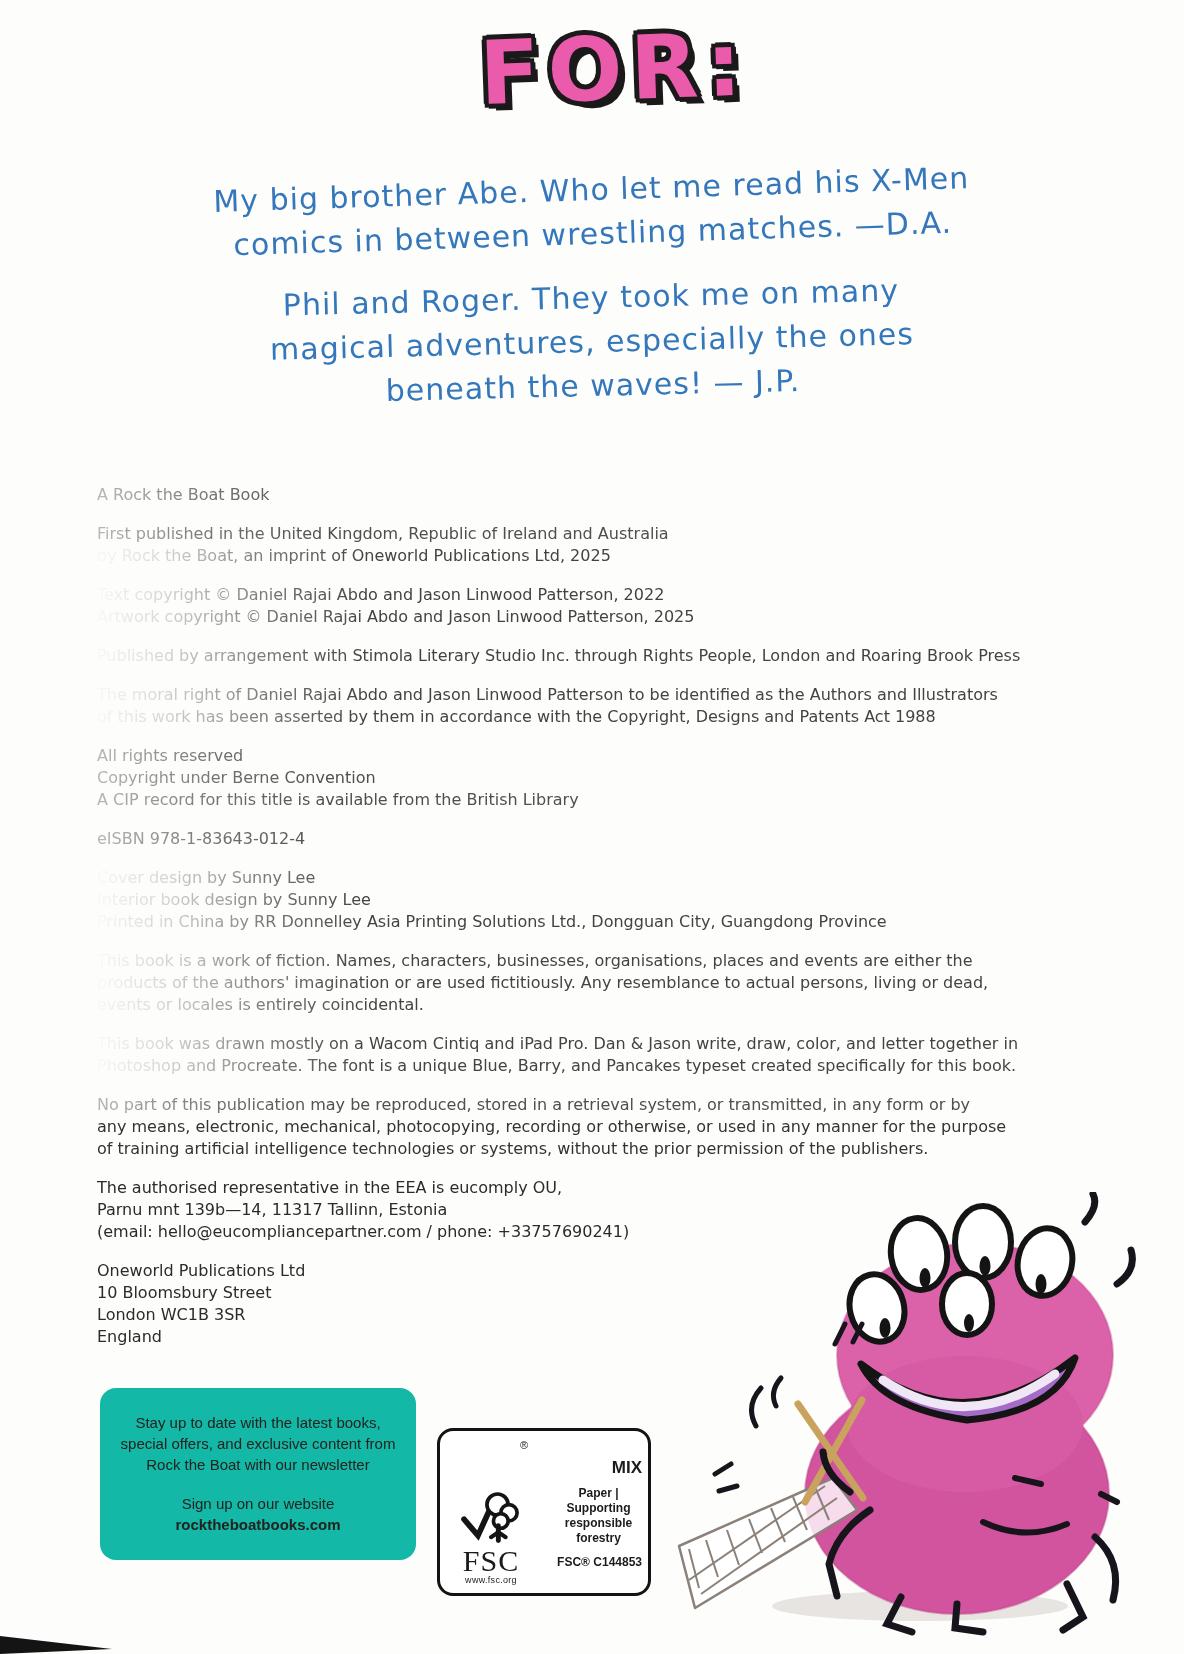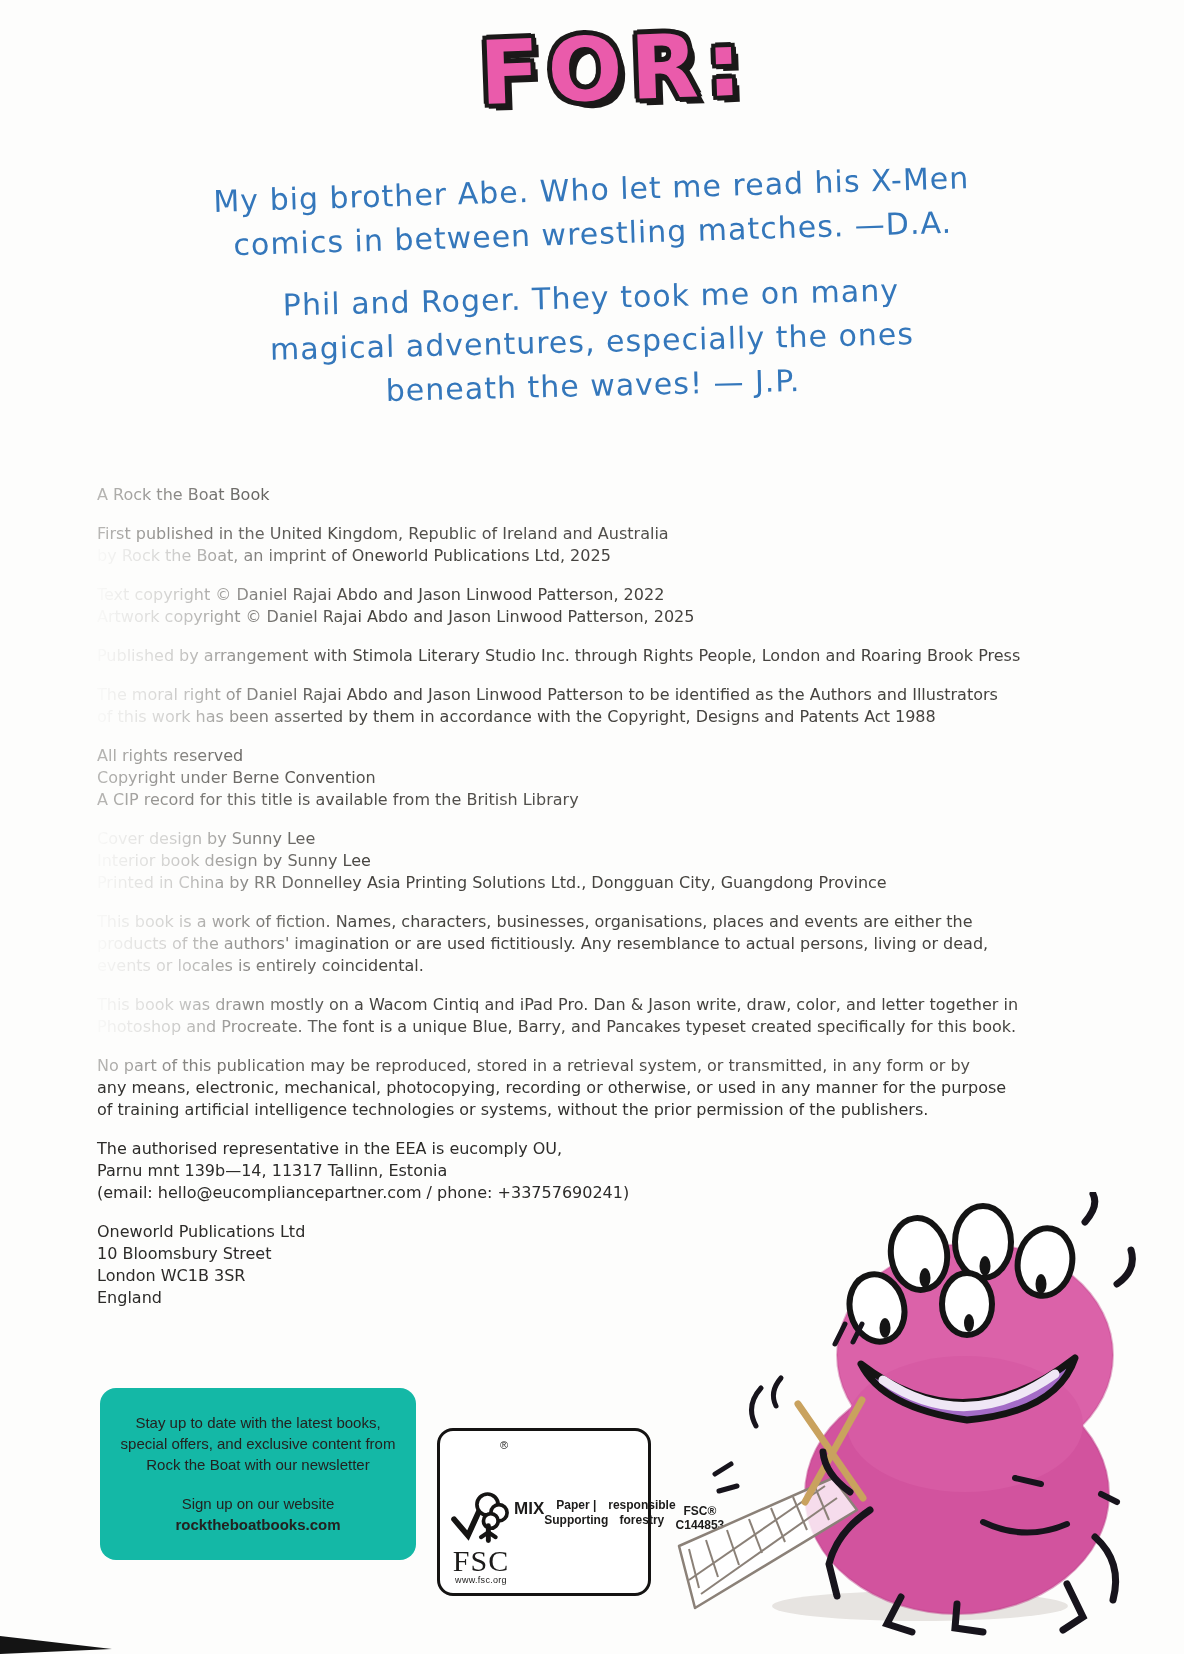--- a/index.html
+++ b/index.html
@@ -57,21 +57,21 @@
   .fsc{
     position:absolute; left:437px; top:1428px; width:214px; height:168px;
     background:#fff; border:3px solid #141312; border-radius:16px; box-sizing:border-box;
     display:flex; align-items:stretch; padding:10px 6px 8px 8px;
     font-family:"Liberation Sans", sans-serif; color:#1c1b1a;
   }
   .fsc-left{ width:86px; position:relative; display:flex; flex-direction:column; align-items:center; justify-content:flex-end; }
   .fsc-reg{ position:absolute; top:-2px; right:6px; font-size:11px; }
   .fsc-acronym{ font-family:"Liberation Serif", serif; font-size:30px; letter-spacing:1px; line-height:28px; }
   .fsc-url{ font-size:9px; letter-spacing:0.3px; }
-  .fsc-right{ flex:1; display:flex; flex-direction:row; align-items:center; justify-content:center; text-align:center; }
+  .fsc-right{ flex:1; display:flex; flex-direction:column; align-items:flex-end; justify-content:center; text-align:center;margin-left:21px; }
   .fsc-mix{ font-weight:bold; font-size:17px; margin-bottom:8px; }
   .fsc-line{ font-weight:bold; font-size:12px; line-height:15px; }
   .fsc-cert{ font-weight:bold; font-size:12px; margin-top:9px; }
   
   .spider{ position:absolute; left:665px; top:1192px; width:475px; height:445px; }
   .wedge{ position:absolute; left:0; top:1632px; width:112px; height:22px; }
 </style>
 </head>
 <body>
 
@@ -108,20 +108,21 @@
     <p>
       <span class="iline hard">The moral right of Daniel Rajai Abdo and Jason Linwood Patterson to be identified as the Authors and Illustrators</span>
       <span class="iline hard">of this work has been asserted by them in accordance with the Copyright, Designs and Patents Act 1988</span>
     </p>
     <p>
       <span class="iline soft">All rights reserved</span>
       <span class="iline soft">Copyright under Berne Convention</span>
       <span class="iline soft">A CIP record for this title is available from the British Library</span>
     </p>
     <p>
+      <span class="iline soft">eISBN 978-1-83643-012-4</span>
     </p>
     <p>
       <span class="iline hard">Cover design by Sunny Lee</span>
       <span class="iline hard">Interior book design by Sunny Lee</span>
       <span class="iline hard">Printed in China by RR Donnelley Asia Printing Solutions Ltd., Dongguan City, Guangdong Province</span>
     </p>
     <p>
       <span class="iline hard">This book is a work of fiction. Names, characters, businesses, organisations, places and events are either the</span>
       <span class="iline hard">products of the authors' imagination or are used fictitiously. Any resemblance to actual persons, living or dead,</span>
       <span class="iline hard">events or locales is entirely coincidental.</span>

